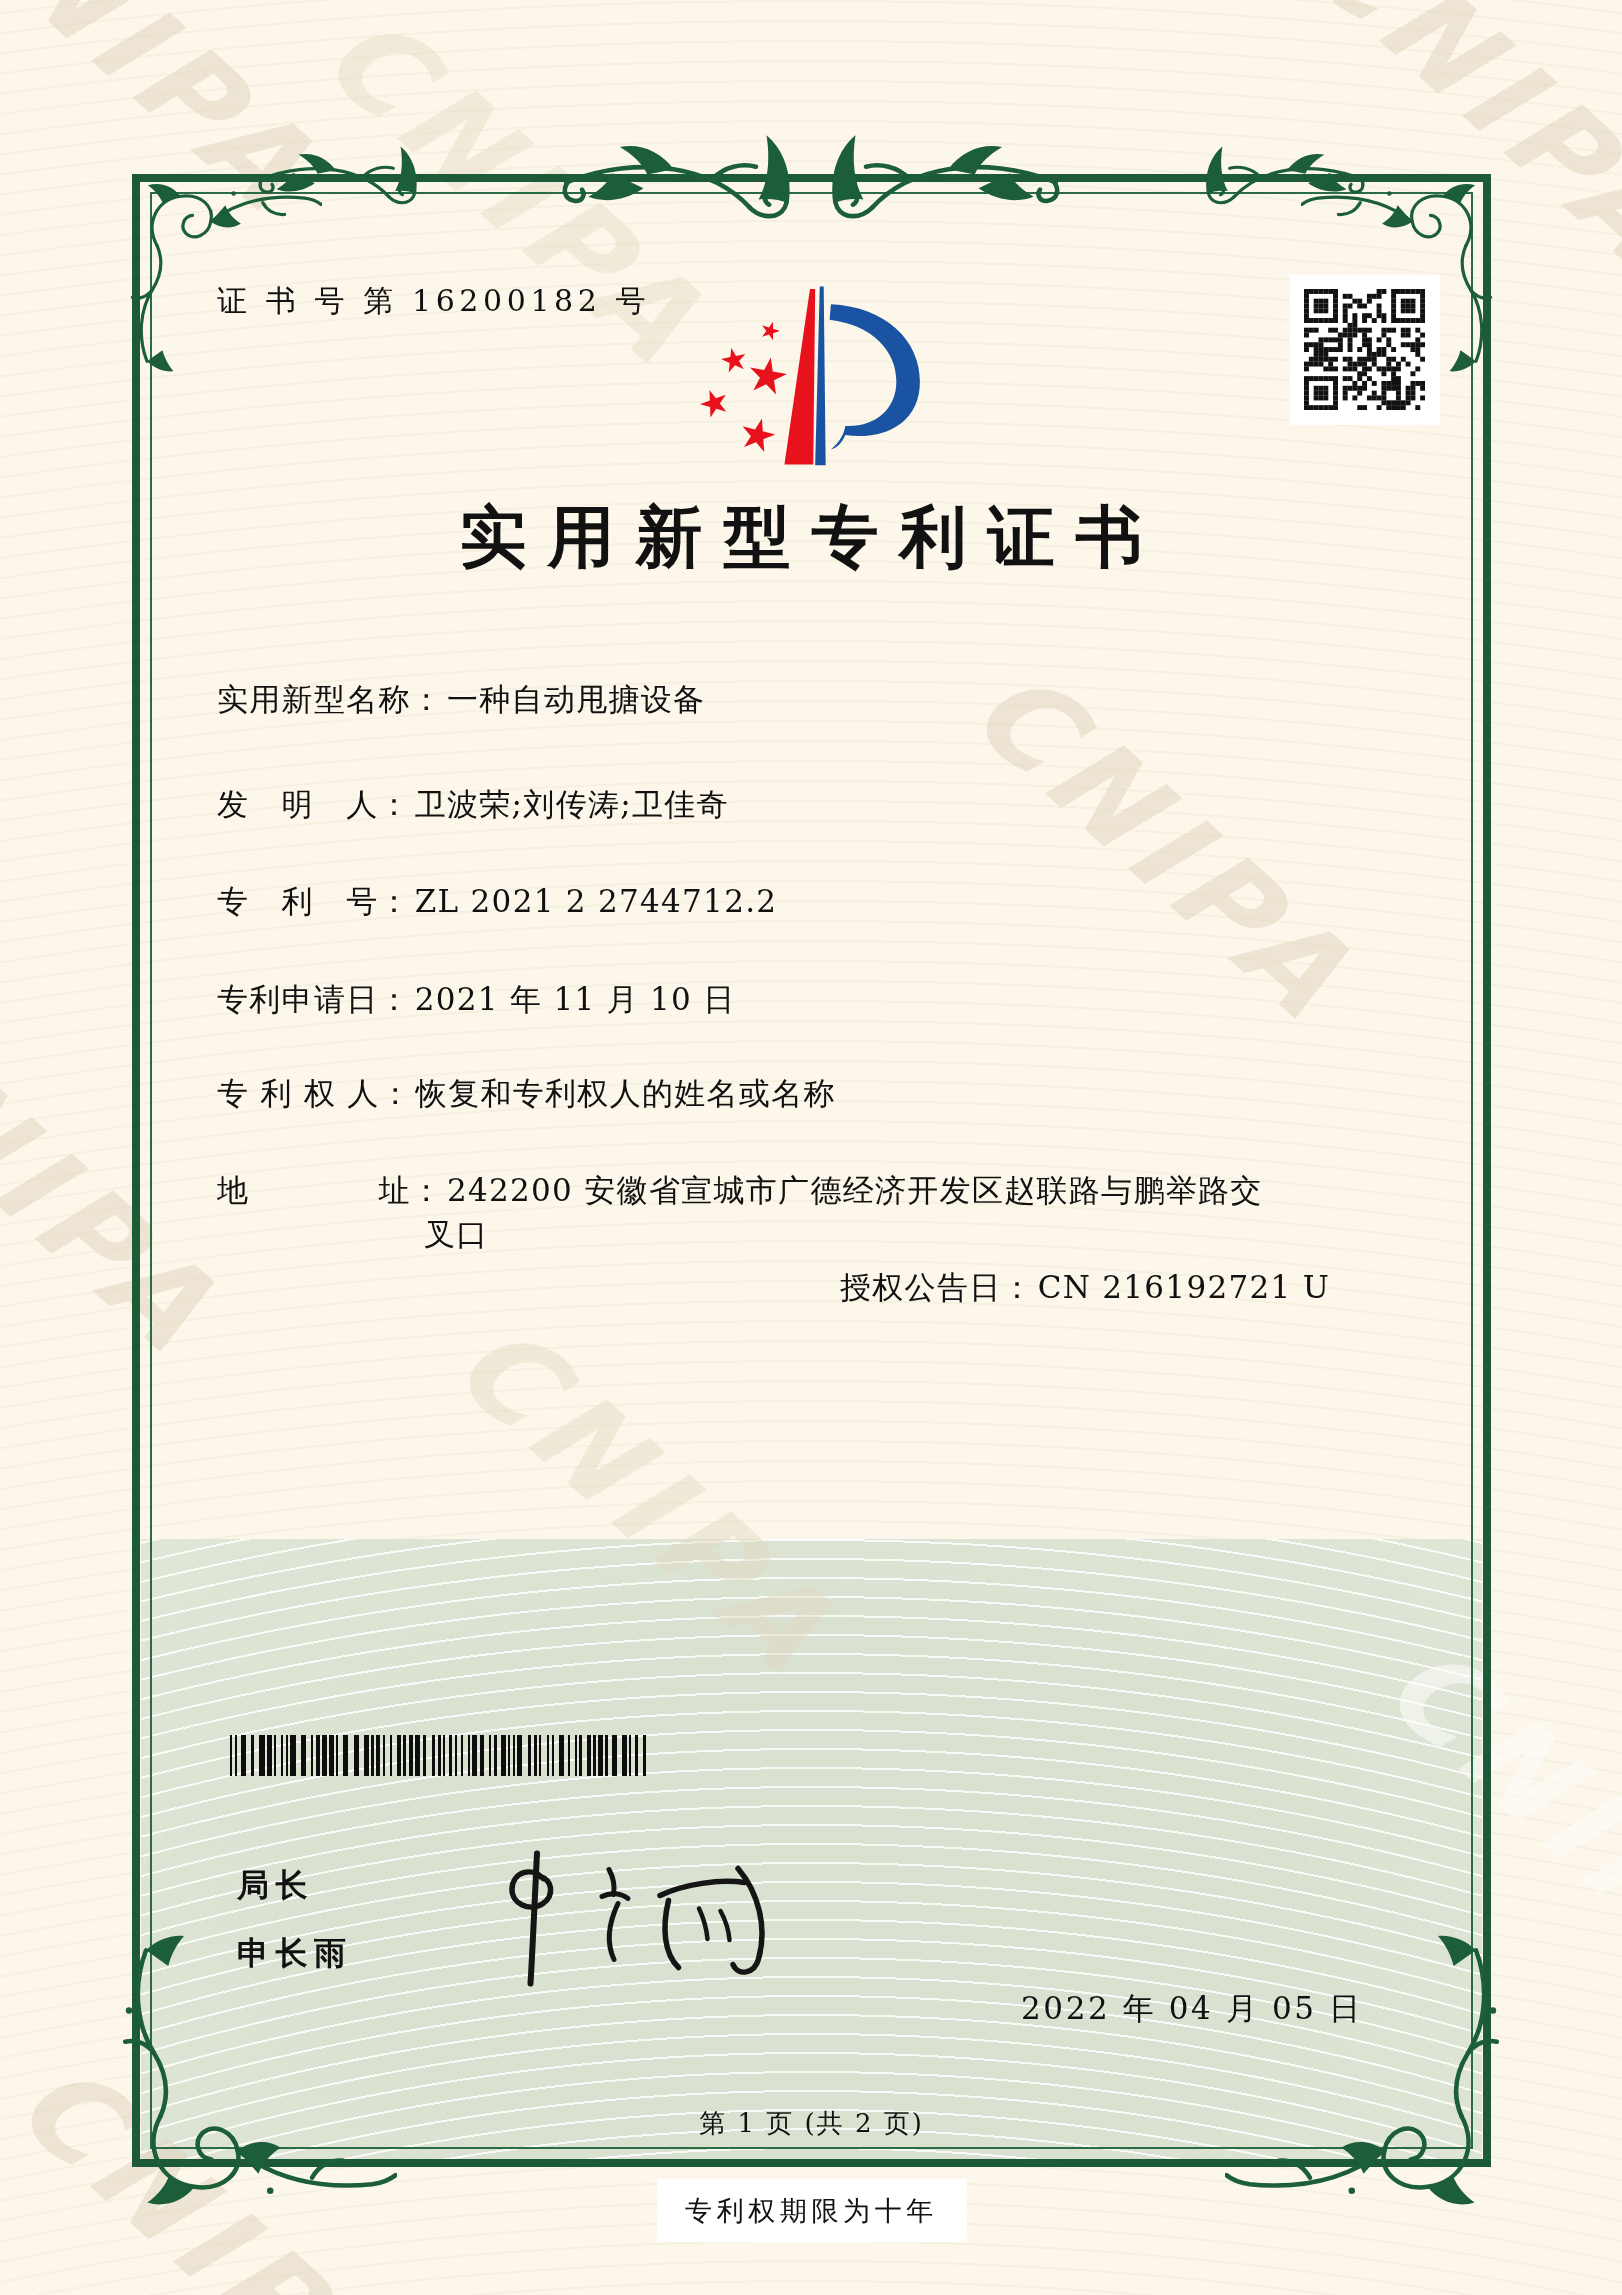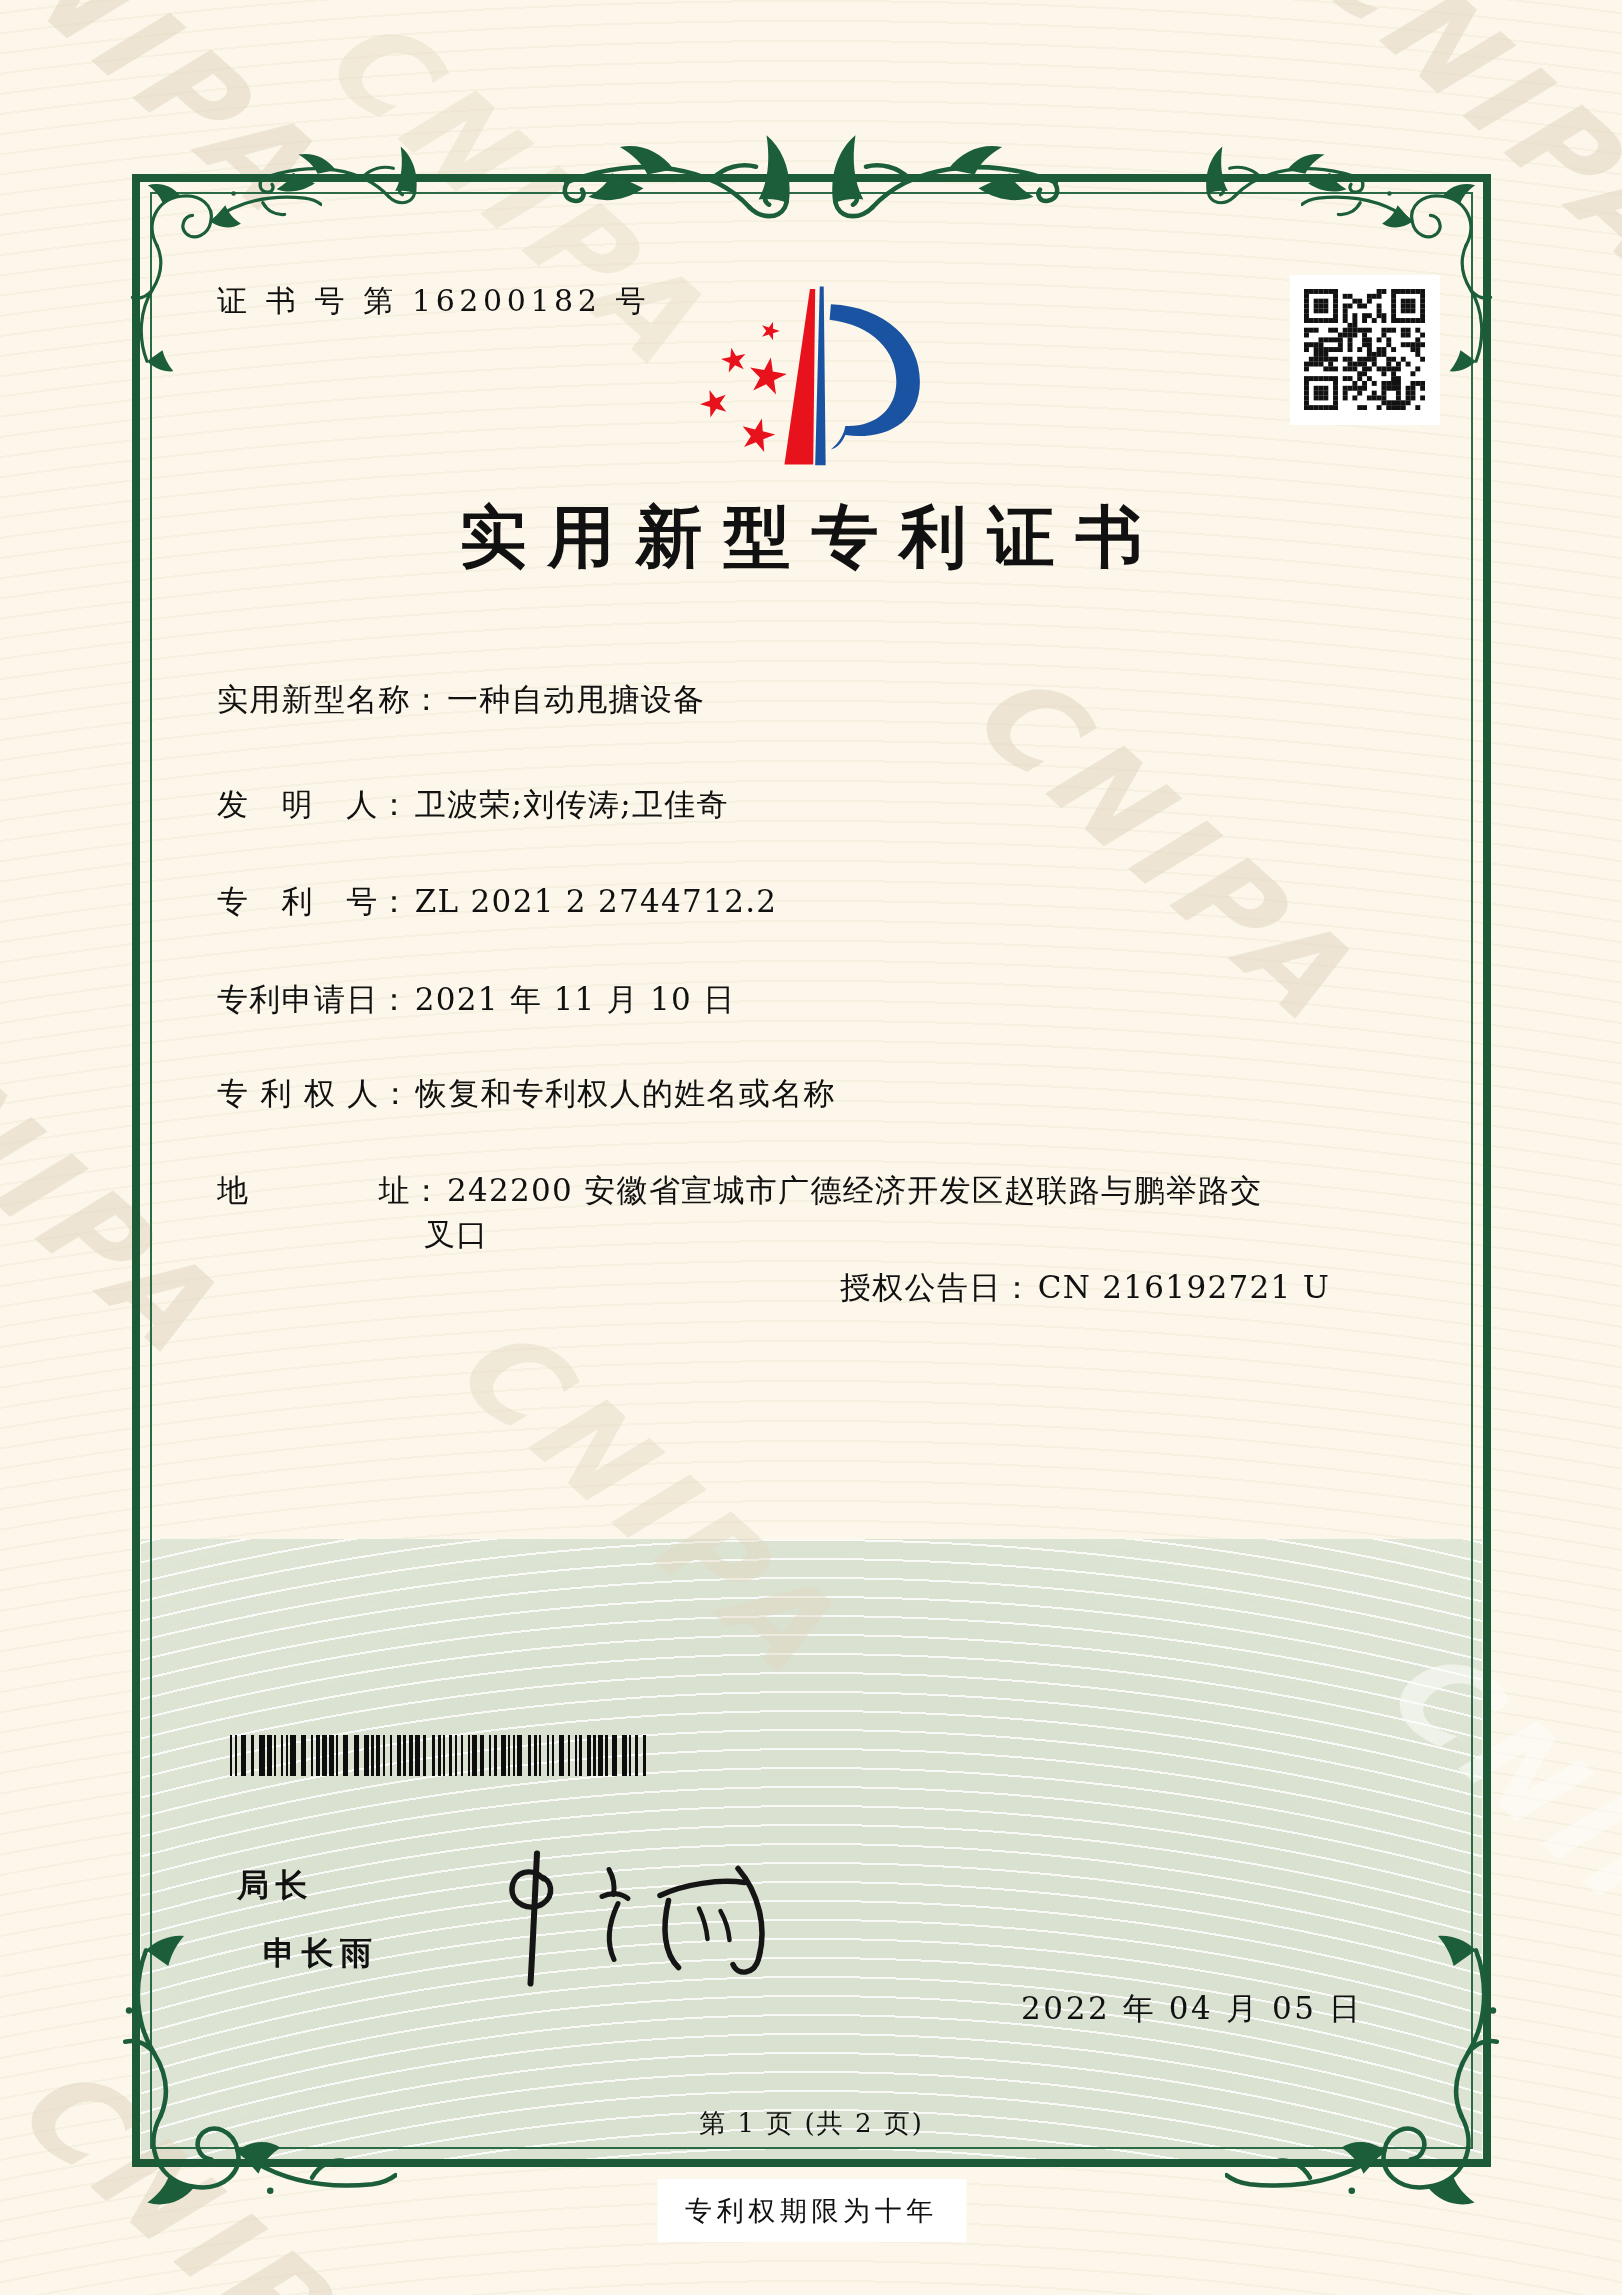--- a/index.html
+++ b/index.html
@@ -68,21 +68,21 @@
   .addr1{top:1170px;} .addr-l2{left:424px;top:1214px;}
   .r7{top:1267px;} .r7 .pair2{position:absolute;left:623px;top:0;white-space:nowrap;}
   .paras{position:absolute;left:217px;width:1194px;top:1338px;
          font-size:29.4px;line-height:47px;text-align:justify;}
   .paras p{margin:0 0 3.9px 0;text-indent:2em;}
   .barcode{position:absolute;left:230px;top:1735px;width:421px;height:41px;
            display:flex;align-items:stretch;}
   .barcode i{display:block;height:100%;}
   .barcode i.b{background:#0d0d0d;} .barcode i.w{background:transparent;}
   .director{left:237px;font-size:32px;font-weight:600;letter-spacing:6.5px;white-space:nowrap;}
-  .dir1{top:1864px;} .dir2{top:1932px;margin-left:26px;}
+  .dir1{top:1864px;} .dir2{top:1932px;}
   .sig{left:484px;top:1827px;}
   .issue-date{left:1021px;top:1988px;font-size:31px;letter-spacing:2.6px;white-space:nowrap;}
   .pageinfo{left:0;width:1623px;top:2106px;text-align:center;font-size:26px;letter-spacing:2px;}
   .footer-box{
     position:absolute;left:50%;transform:translateX(-50%);top:2179px;
     width:309px;height:63px;background:#ffffff;
     display:flex;align-items:center;justify-content:center;
   }
   .footer-box span{font-size:27px;letter-spacing:4.6px;}
   

